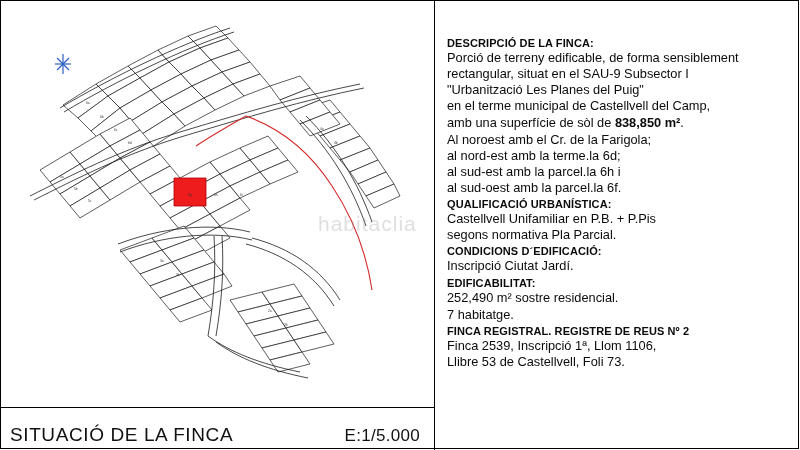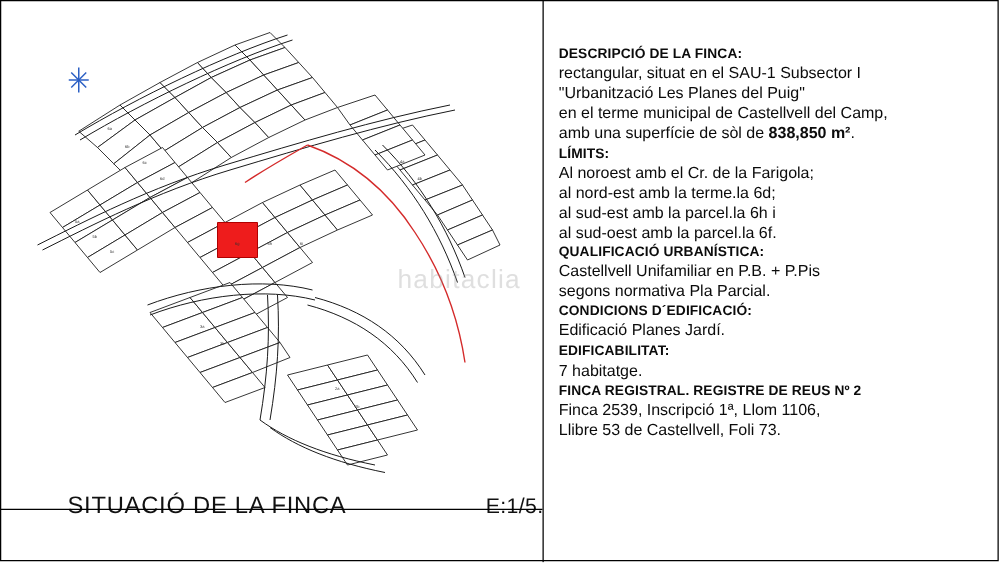--- a/index.html
+++ b/index.html
@@ -28,29 +28,28 @@
     overflow: hidden;
   }
   #map-svg {
     position: absolute;
     left: 0;
     top: 0;
   }
   #map-caption {
     position: absolute;
     left: 10px;
-    top: 389px;
+    top: 414px;
     width: 420px;
     height: 32px;
     display: flex;
-    align-items: center;
+    align-items: flex-end;
     justify-content: space-between;
     padding-right: 6px;
     box-sizing: border-box;
-    margin-left: 44px;
   }
   #site-title {
     font-size: 19px;
     letter-spacing: 0.6px;
     color: #111;
     font-family: "Liberation Sans", sans-serif;
   }
   #scale-label {
     font-size: 17px;
     color: #111;
@@ -296,47 +295,48 @@
     </div>
   </div>
 
   <div id="h-divider"></div>
   <div id="v-divider"></div>
 
   <div id="text-panel">
 
     <div class="blk">
       <div class="sec-head">DESCRIPCIÓ DE LA FINCA:</div>
-      <div class="sec-body">rectangular, situat en el SAU-1 Subsector I</div>
+      <div class="sec-body">Porció de terreny edificable, de forma sensiblement</div>
+      <div class="sec-body">rectangular, situat en el SAU-9 Subsector I</div>
       <div class="sec-body">"Urbanització Les Planes del Puig"</div>
       <div class="sec-body">en el terme municipal de Castellvell del Camp,</div>
       <div class="sec-body"><span>amb una superfície de sòl de </span><b>838,850 m²</b><span>.</span></div>
     </div>
 
     <div class="blk">
-      <div class="sec-head">LÍMITS:</div>
       <div class="sec-body">Al noroest amb el Cr. de la Farigola;</div>
       <div class="sec-body">al nord-est amb la terme.la  6d;</div>
       <div class="sec-body">al sud-est amb la parcel.la 6h i</div>
       <div class="sec-body">al sud-oest amb la parcel.la 6f.</div>
     </div>
 
     <div class="blk">
       <div class="sec-head">QUALIFICACIÓ URBANÍSTICA:</div>
       <div class="sec-body">Castellvell Unifamiliar en P.B. + P.Pis</div>
       <div class="sec-body">segons normativa Pla Parcial.</div>
     </div>
 
     <div class="blk">
       <div class="sec-head">CONDICIONS D´EDIFICACIÓ:</div>
-      <div class="sec-body">Edificació Planes Jardí.</div>
+      <div class="sec-body">Inscripció Ciutat Jardí.</div>
     </div>
 
     <div class="blk">
       <div class="sec-head">EDIFICABILITAT:</div>
+      <div class="sec-body">252,490 m² sostre residencial.</div>
     </div>
 
     <div class="blk">
       <div class="sec-body">7 habitatge.</div>
     </div>
 
     <div class="blk">
       <div class="sec-head">FINCA REGISTRAL. REGISTRE DE REUS Nº 2</div>
       <div class="sec-body">Finca 2539, Inscripció 1ª, Llom 1106,</div>
       <div class="sec-body">Llibre 53 de Castellvell, Foli 73.</div>

